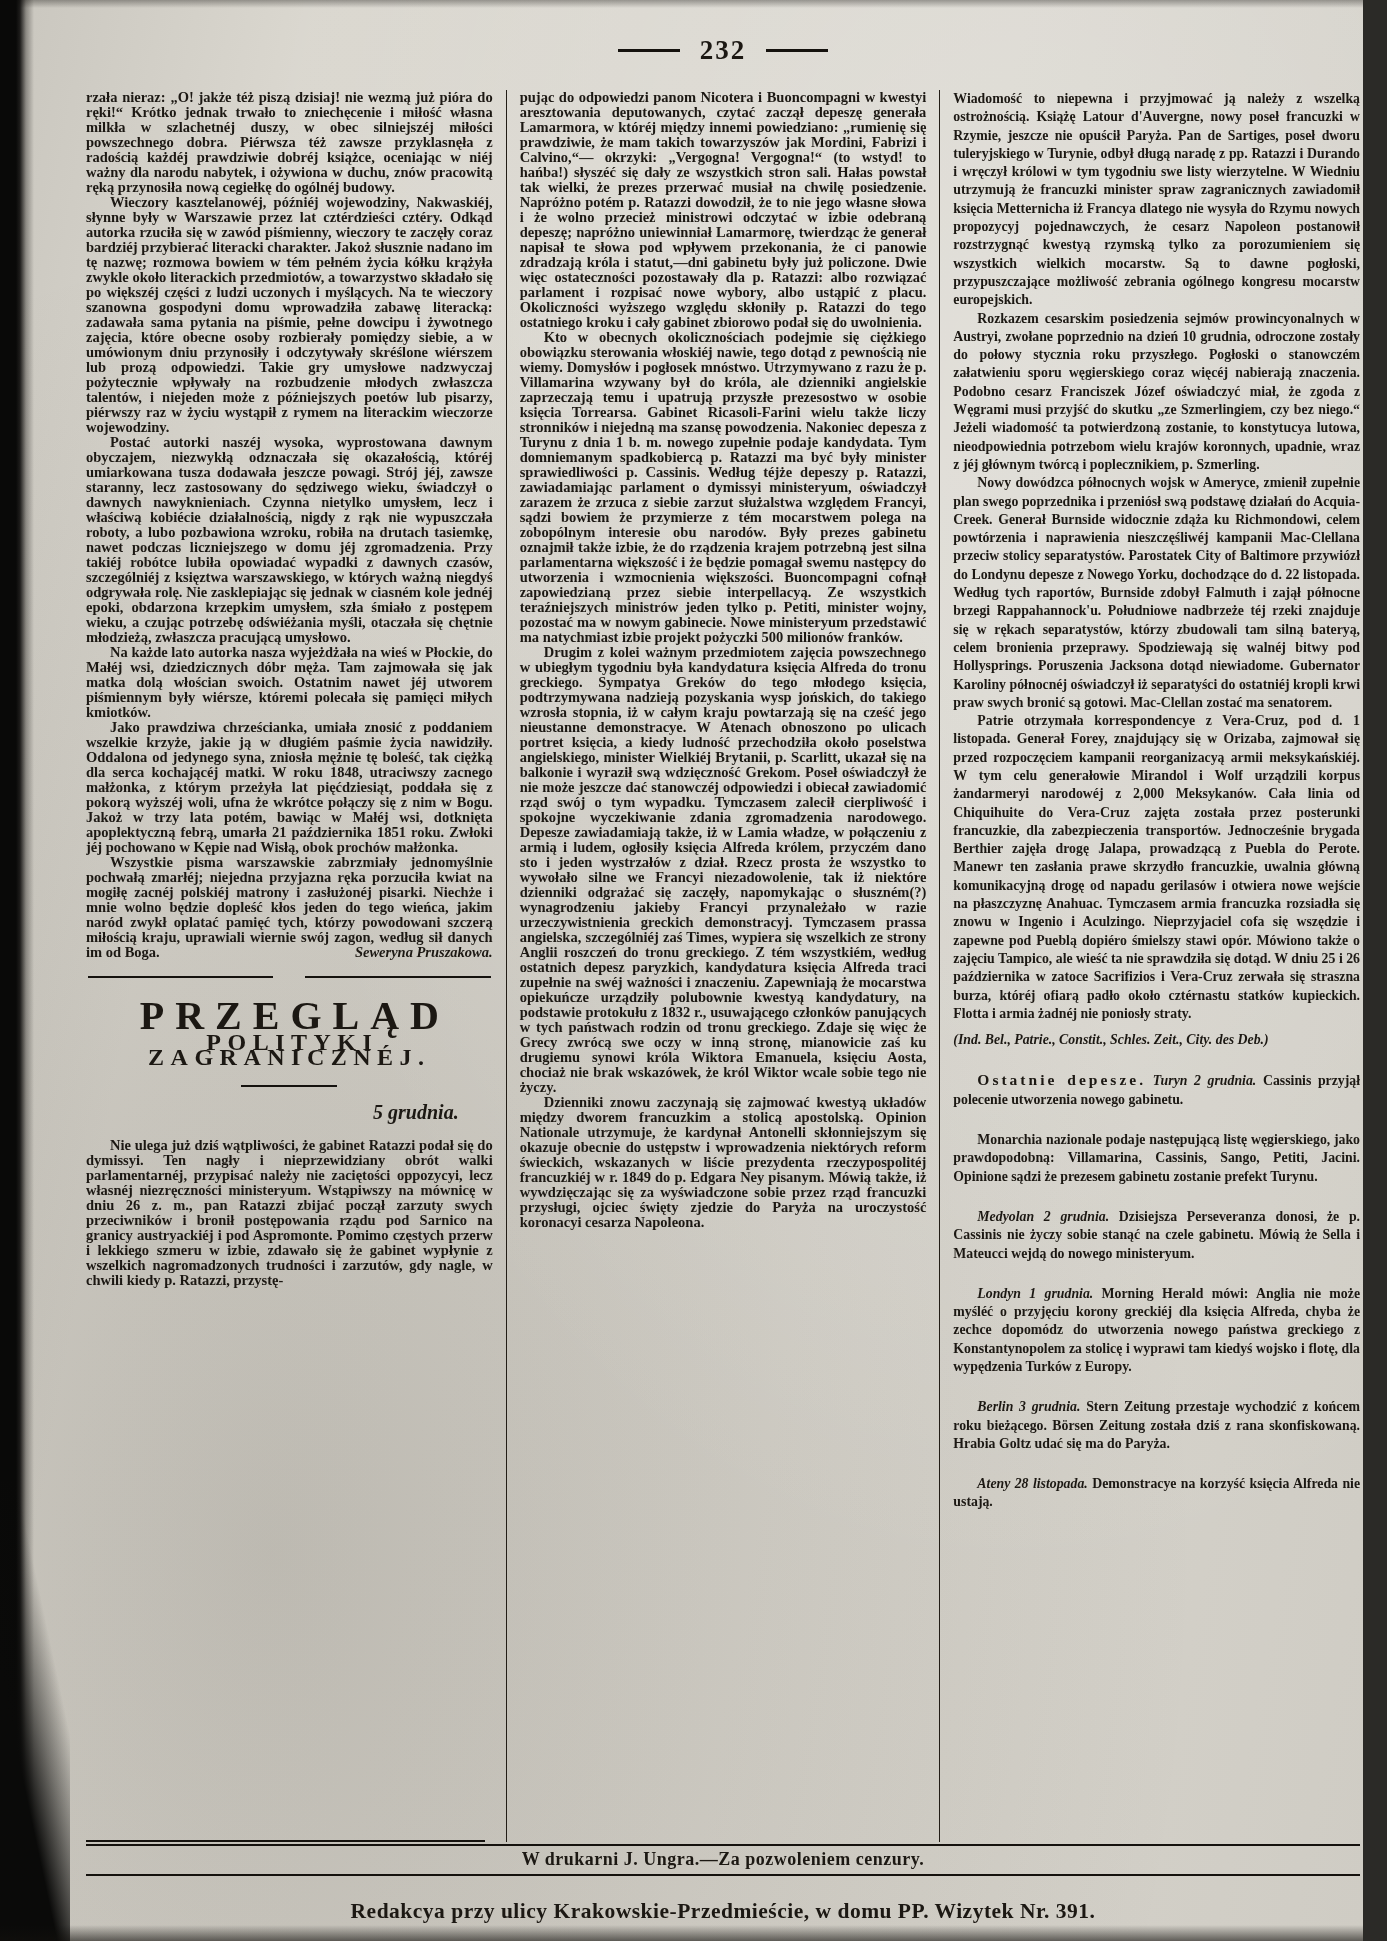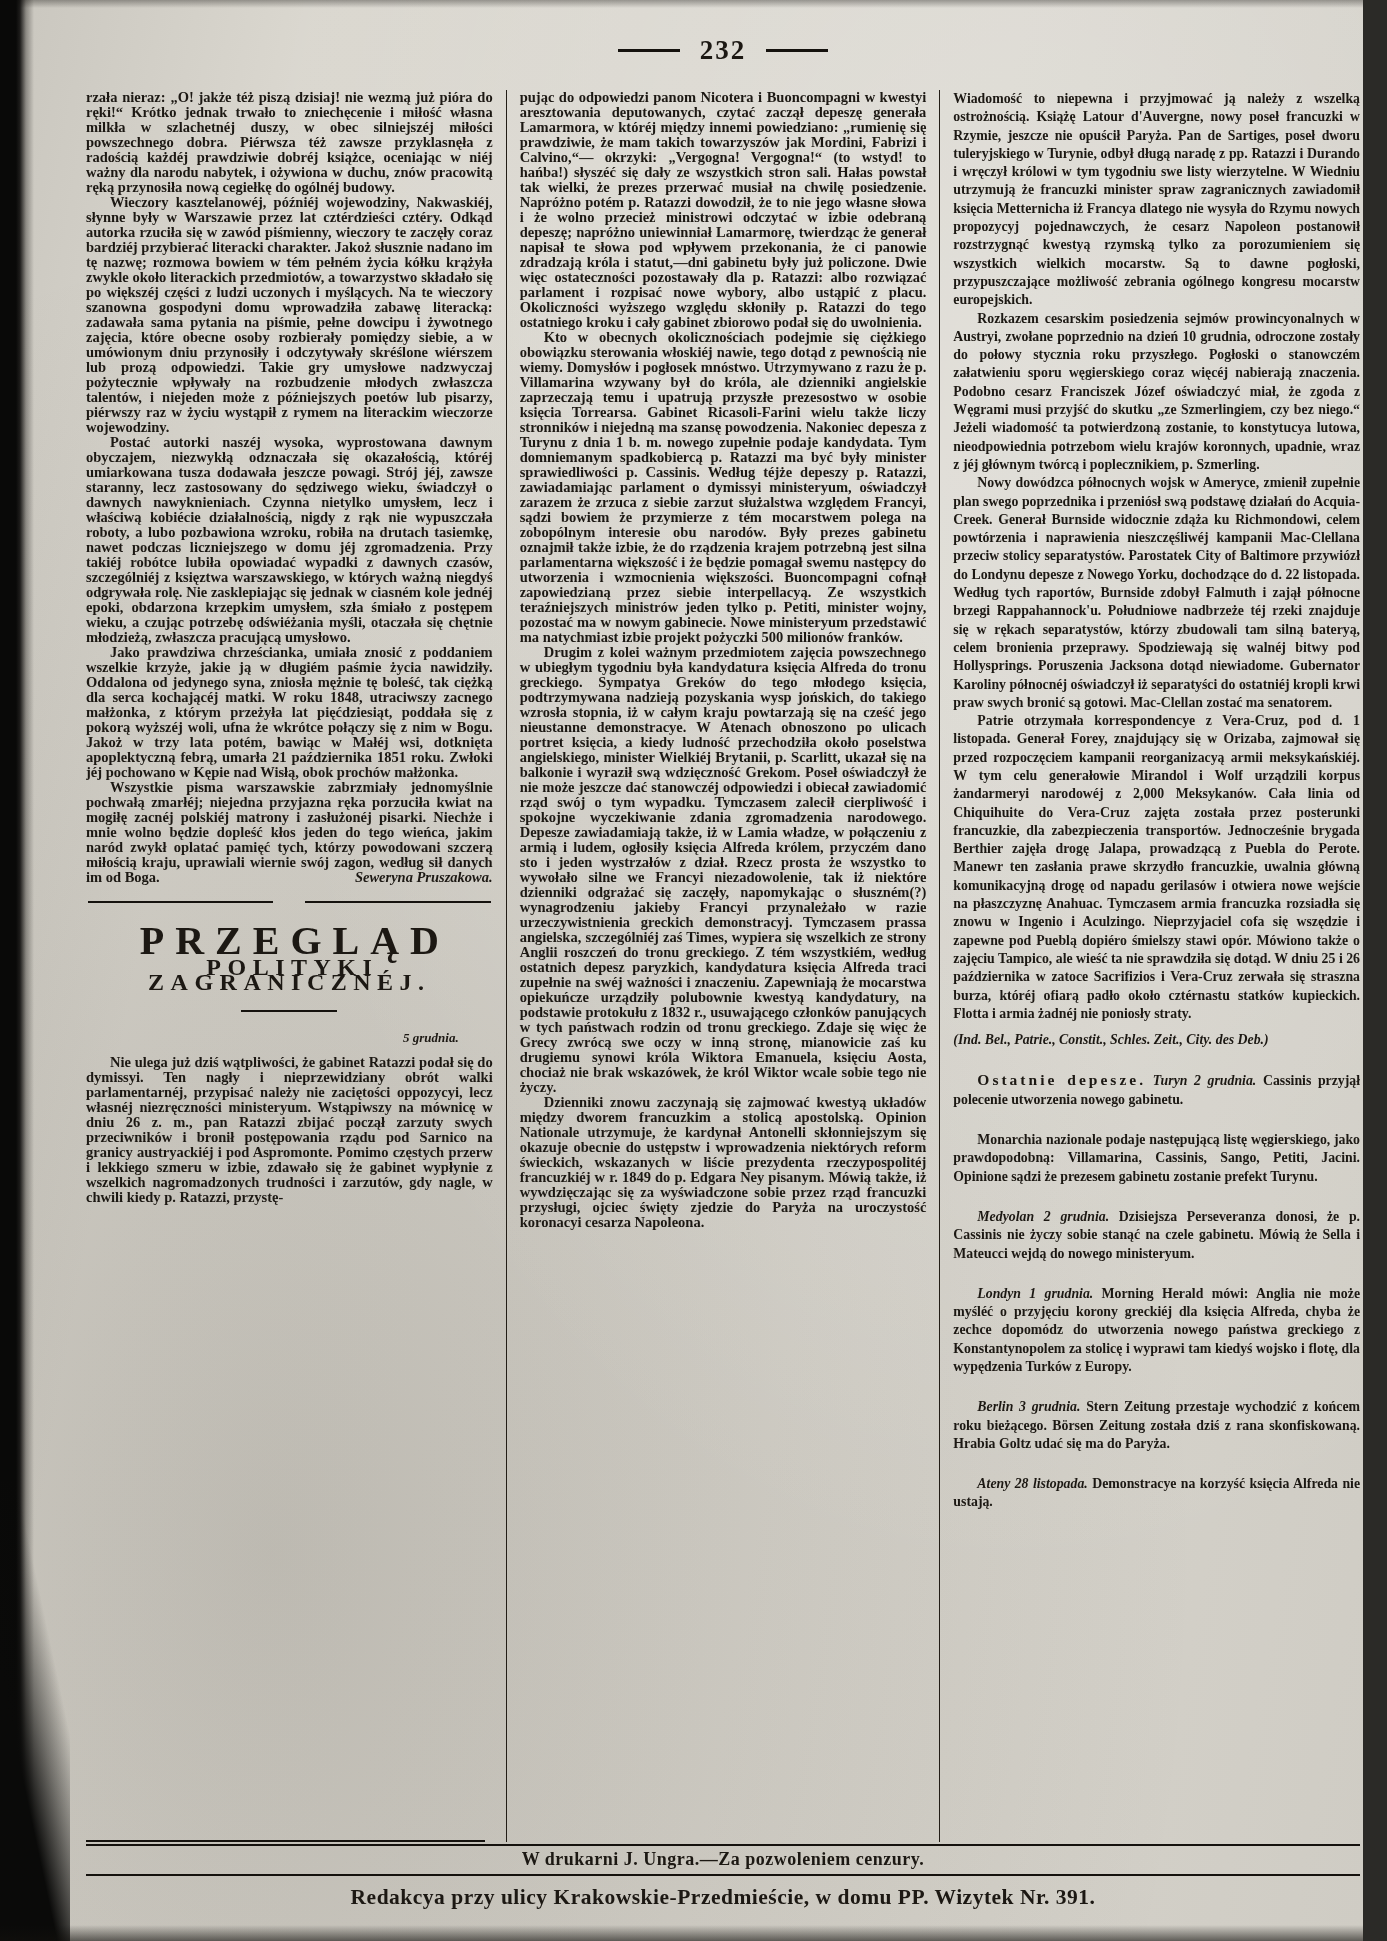--- a/index.html
+++ b/index.html
@@ -41,31 +41,31 @@
   .it{font-style:italic;}
   .sig{float:right;font-style:italic;padding-left:12px;}
 
   .divider{display:flex;justify-content:space-between;margin:16px 2px 4px;}
   .divider span{display:inline-block;width:46%;border-top:2.6px solid #15120e;}
 
   .section-title{text-align:center;margin:26px 0 0;}
   .section-title .l1{font-size:40px;letter-spacing:11px;display:block;text-indent:11px;}
   .section-title .l2{font-size:24px;letter-spacing:6.5px;display:block;margin-top:12px;text-indent:6px;}
   .small-rule{width:96px;border-top:2.6px solid #15120e;margin:20px auto 8px;}
-  .dateline-right{text-align:right;padding-right:34px;font-style:italic;margin:10px 0 10px;font-size:13px;}
+  .dateline-right{text-align:right;padding-right:34px;font-style:italic;margin:10px 0 18px;font-size:20px;}
   .end-rule{margin-top:auto;border-top:2.6px solid #15120e;width:98%;}
 
   .sources{margin:8px 0 6px;font-style:italic;text-align:left;}
   .dispatch-head{font-size:15.5px;letter-spacing:3px;}
   .dispatch{margin-top:22px;}
 
   .footer{margin-top:2px;}
   .footer .rule{border-top:2.8px solid #14110d;}
   .printer{text-align:center;font-size:18px;padding:3px 0 4px;letter-spacing:.5px;}
-  .redaction{text-align:center;font-size:21.5px;padding-top:9px;letter-spacing:.5px;}
+  .redaction{text-align:center;font-size:21.5px;padding-top:23px;letter-spacing:.5px;}
 </style>
 </head>
 <body>
 
 <div class="page">
   <div class="edge-top"></div>
   <div class="edge-left"></div>
   <div class="edge-corner"></div>
   <div class="edge-bottom"></div>
 
@@ -76,20 +76,21 @@
       <span class="page-number">232</span>
       <span class="num-rule"></span>
     </div>
 
     <div class="columns">
 
       <section class="col">
         <p class="para">rzała nieraz: „O! jakże téż piszą dzisiaj! nie wezmą już pióra do ręki!“ Krótko jednak trwało to zniechęcenie i miłość własna milkła w szlachetnéj duszy, w obec silniejszéj miłości powszechnego dobra. Piérwsza téż zawsze przyklasnęła z radością każdéj prawdziwie dobréj książce, oceniając w niéj ważny dla narodu nabytek, i ożywiona w duchu, znów pracowitą ręką przynosiła nową cegiełkę do ogólnéj budowy.</p>
         <p class="para indent">Wieczory kasztelanowéj, późniéj wojewodziny, Nakwaskiéj, słynne były w Warszawie przez lat cztérdzieści cztéry. Odkąd autorka rzuciła się w zawód piśmienny, wieczory te zaczęły coraz bardziéj przybierać literacki charakter. Jakoż słusznie nadano im tę nazwę; rozmowa bowiem w tém pełném życia kółku krążyła zwykle około literackich przedmiotów, a towarzystwo składało się po większéj części z ludzi uczonych i myślących. Na te wieczory szanowna gospodyni domu wprowadziła zabawę literacką: zadawała sama pytania na piśmie, pełne dowcipu i żywotnego zajęcia, które obecne osoby rozbierały pomiędzy siebie, a w umówionym dniu przynosiły i odczytywały skréślone wiérszem lub prozą odpowiedzi. Takie gry umysłowe nadzwyczaj pożytecznie wpływały na rozbudzenie młodych zwłaszcza talentów, i niejeden może z późniejszych poetów lub pisarzy, piérwszy raz w życiu wystąpił z rymem na literackim wieczorze wojewodziny.</p>
         <p class="para indent">Postać autorki naszéj wysoka, wyprostowana dawnym obyczajem, niezwykłą odznaczała się okazałością, któréj umiarkowana tusza dodawała jeszcze powagi. Strój jéj, zawsze staranny, lecz zastosowany do sędziwego wieku, świadczył o dawnych nawyknieniach. Czynna nietylko umysłem, lecz i właściwą kobiécie działalnością, nigdy z rąk nie wypuszczała roboty, a lubo pozbawiona wzroku, robiła na drutach tasiemkę, nawet podczas liczniejszego w domu jéj zgromadzenia. Przy takiéj robótce lubiła opowiadać wypadki z dawnych czasów, szczególniéj z księztwa warszawskiego, w których ważną niegdyś odgrywała rolę. Nie zasklepiając się jednak w ciasném kole jednéj epoki, obdarzona krzepkim umysłem, szła śmiało z postępem wieku, a czując potrzebę odświéżania myśli, otaczała się chętnie młodzieżą, zwłaszcza pracującą umysłowo.</p>
+        <p class="para indent">Na każde lato autorka nasza wyjeżdżała na wieś w Płockie, do Małéj wsi, dziedzicznych dóbr męża. Tam zajmowała się jak matka dolą włościan swoich. Ostatnim nawet jéj utworem piśmiennym były wiérsze, któremi polecała się pamięci miłych kmiotków.</p>
         <p class="para indent">Jako prawdziwa chrześcianka, umiała znosić z poddaniem wszelkie krzyże, jakie ją w długiém paśmie życia nawidziły. Oddalona od jedynego syna, zniosła mężnie tę boleść, tak ciężką dla serca kochającéj matki. W roku 1848, utraciwszy zacnego małżonka, z którym przeżyła lat pięćdziesiąt, poddała się z pokorą wyższéj woli, ufna że wkrótce połączy się z nim w Bogu. Jakoż w trzy lata potém, bawiąc w Małéj wsi, dotknięta apoplektyczną febrą, umarła 21 października 1851 roku. Zwłoki jéj pochowano w Kępie nad Wisłą, obok prochów małżonka.</p>
         <p class="para indent"><span>Wszystkie pisma warszawskie zabrzmiały jednomyślnie pochwałą zmarłéj; niejedna przyjazna ręka porzuciła kwiat na mogiłę zacnéj polskiéj matrony i zasłużonéj pisarki. Niechże i mnie wolno będzie dopleść kłos jeden do tego wieńca, jakim naród zwykł oplatać pamięć tych, którzy powodowani szczerą miłością kraju, uprawiali wiernie swój zagon, według sił danych im od Boga.</span> <span class="sig">Seweryna Pruszakowa.</span></p>
 
         <div class="divider">
             <span></span>
             <span></span>
           </div>
 
         <h2 class="section-title">
           <span class="l1">PRZEGLĄD</span>

